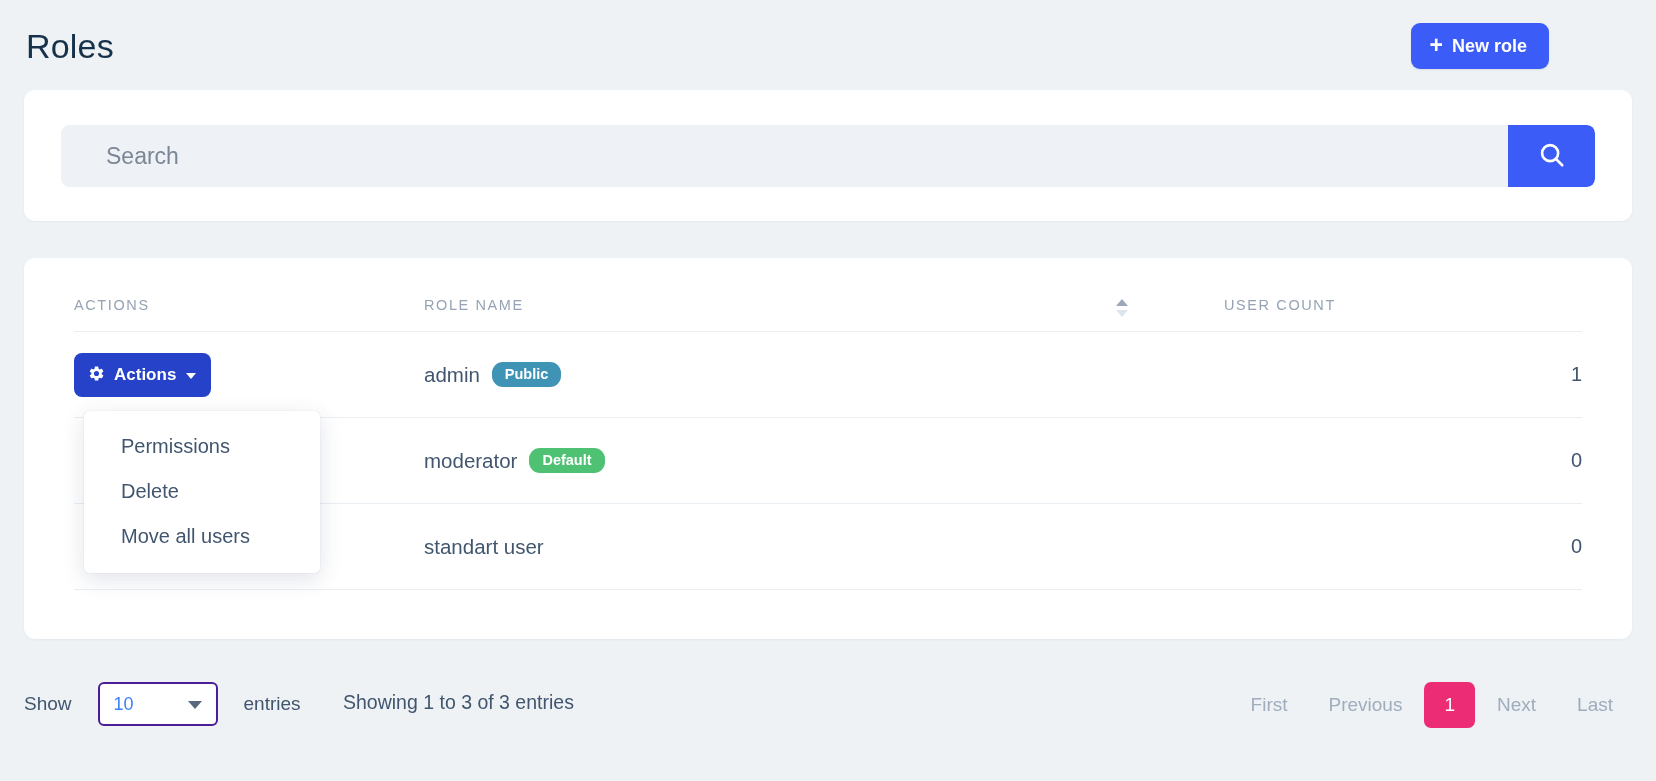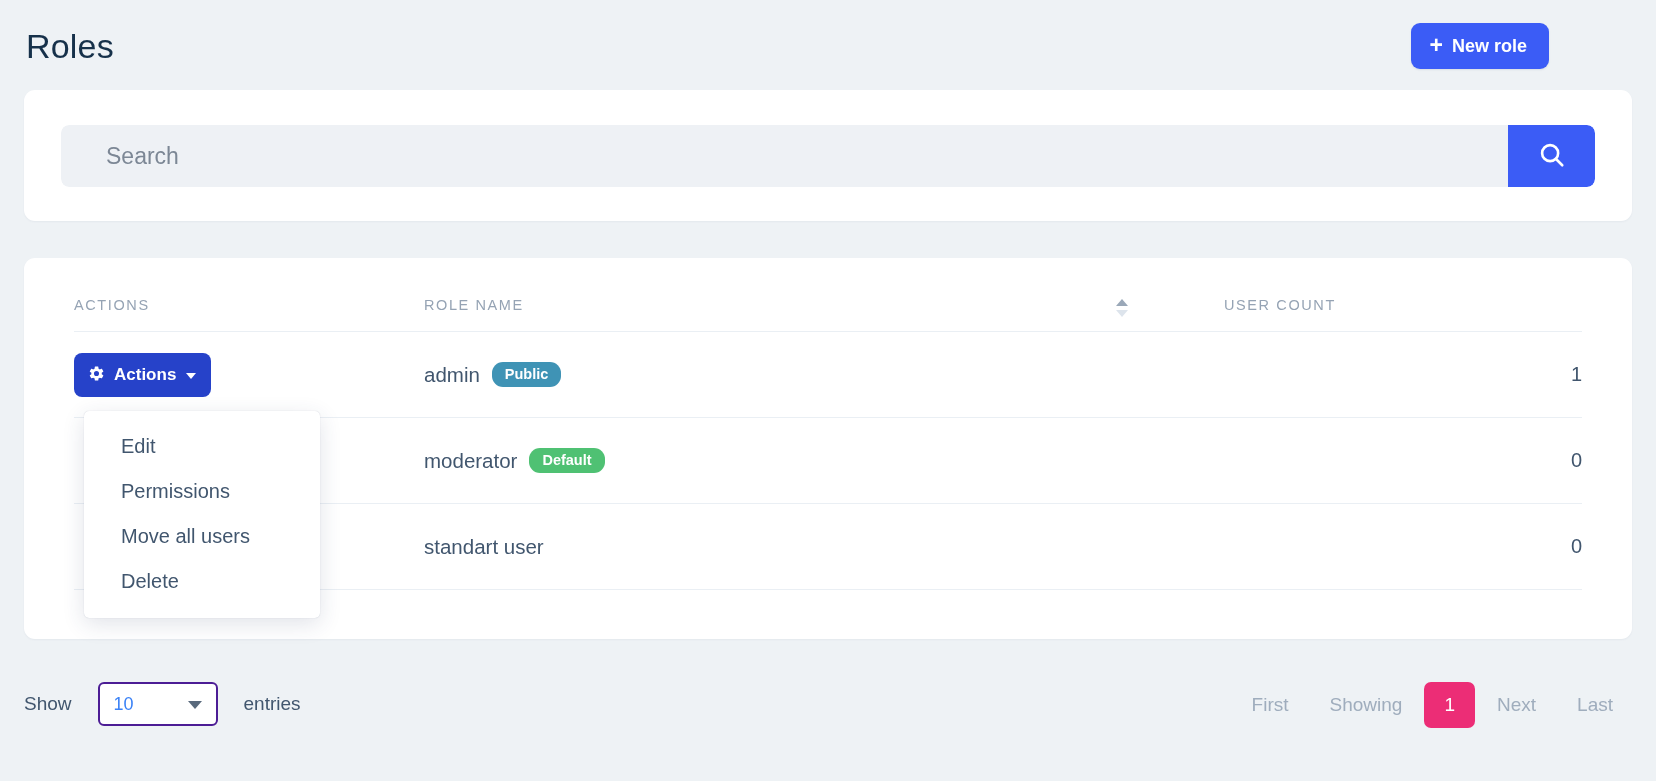--- a/index.html
+++ b/index.html
@@ -397,44 +397,44 @@
             </div>
           </td>
           <td class="cell-count">0</td>
         </tr>
 
       </tbody>
     </table>
   </div>
 
   <div class="dropdown-menu">
-    <a class="dropdown-item">Edit</a>
     <a class="dropdown-item">Permissions</a>
+    <a class="dropdown-item">Delete</a>
     <a class="dropdown-item">Move all users</a>
-    <a class="dropdown-item">Delete</a>
   </div>
 
   <div class="footer">
     <div class="footer-left">
       <span class="show-label">Show</span>
       <span class="select-wrap">
         <select class="length-select">
           <option selected="">10</option>
           <option>25</option>
           <option>50</option>
           <option>100</option>
         </select>
         <span class="select-caret"></span>
       </span>
       <span class="entries-label">entries</span>
     </div>
 
+    <div class="showing-info">Showing 1 to 3 of 3 entries</div>
 
     <div class="pagination">
       <a class="page-link">First</a>
-      <a class="page-link">Showing</a>
+      <a class="page-link">Previous</a>
       <a class="page-link active">1</a>
       <a class="page-link">Next</a>
       <a class="page-link">Last</a>
     </div>
   </div>
 
 </div>
 
 </body></html>

